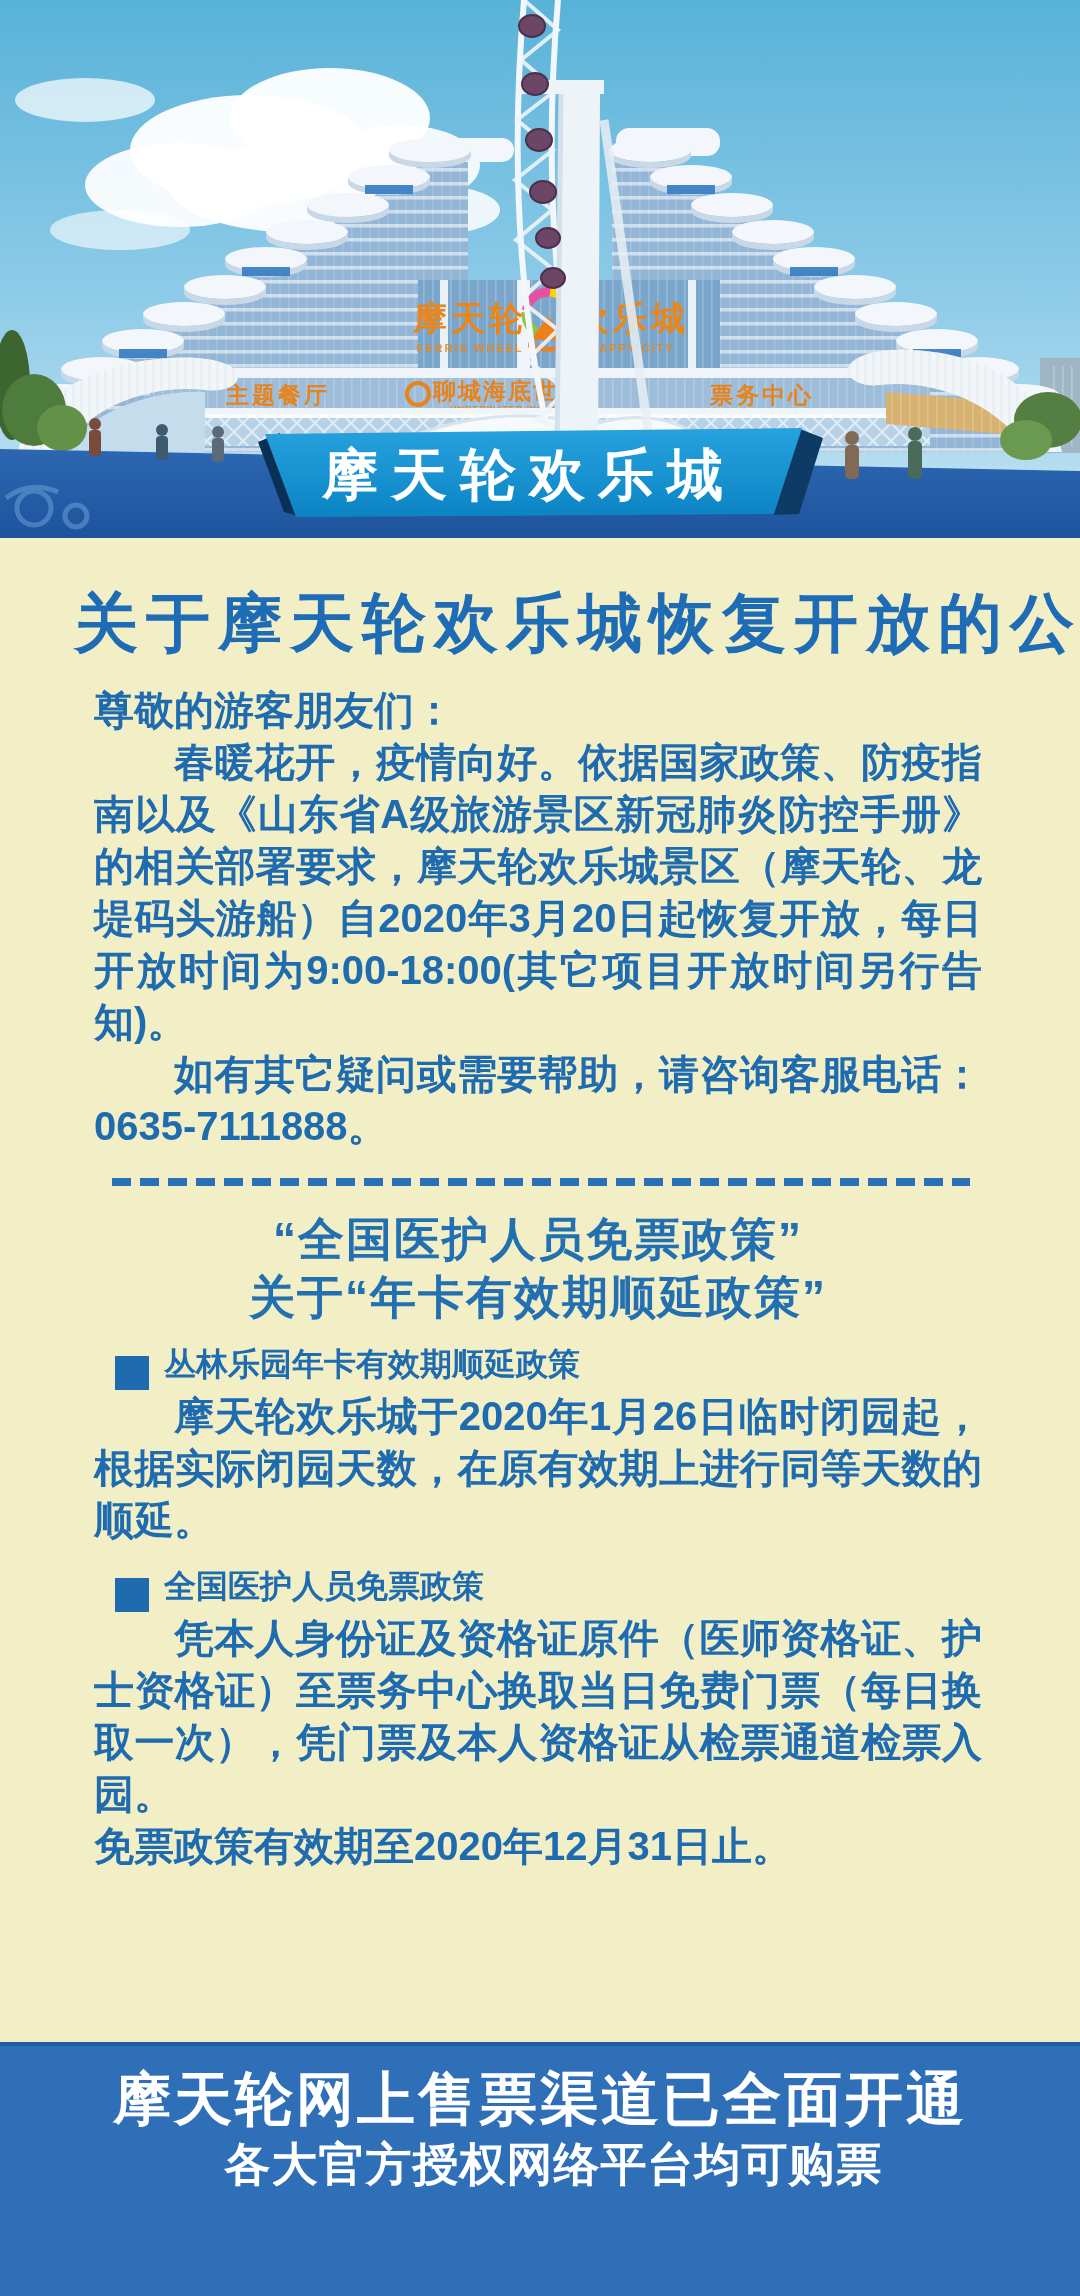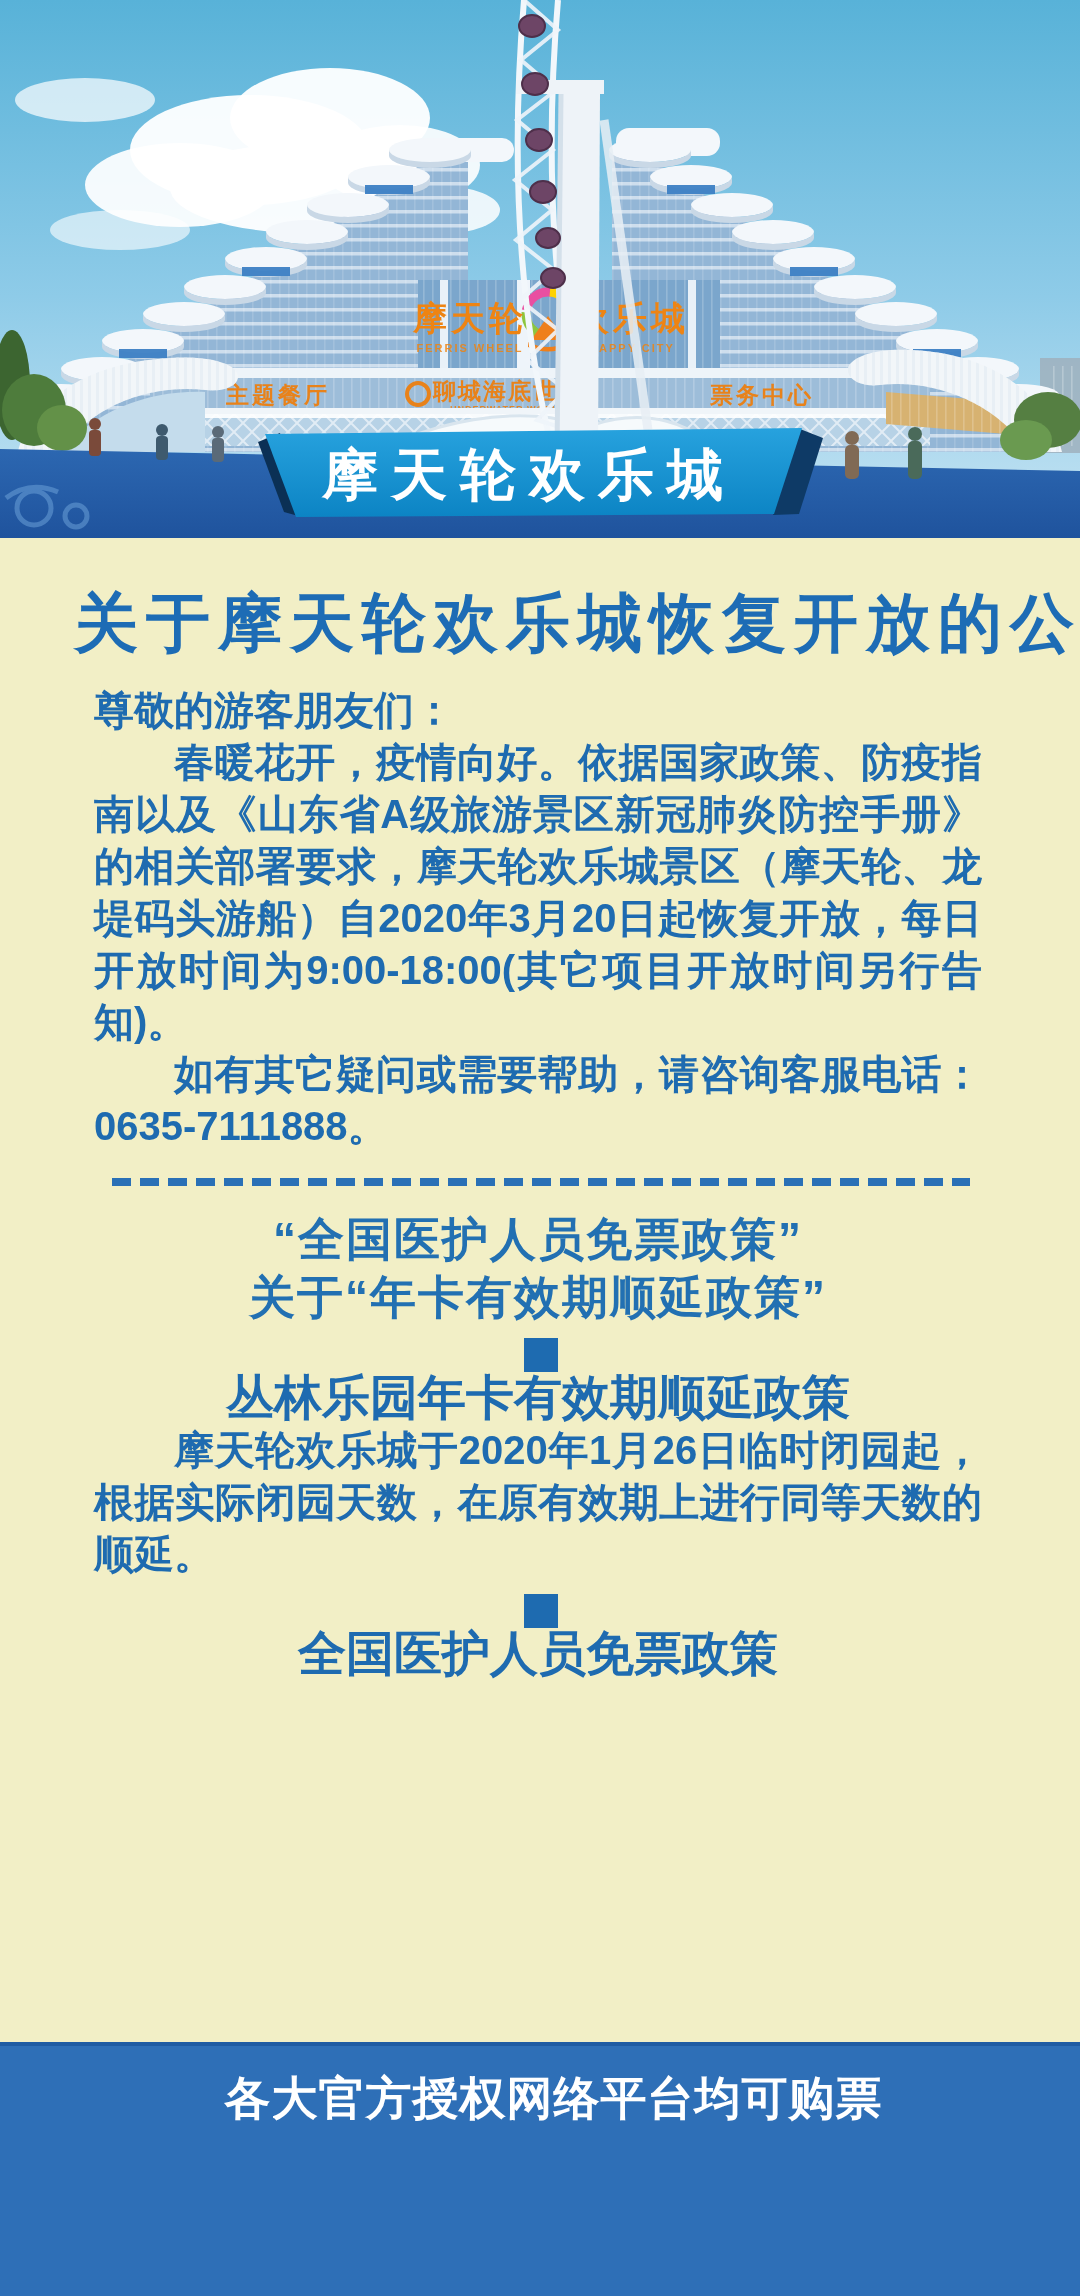--- a/index.html
+++ b/index.html
@@ -15,21 +15,21 @@
   .board{position:relative;width:1080px;height:1504px;background:#f2efc6;box-sizing:border-box;
          padding:50px 98px 0 94px;color:#1e6bb0;overflow:hidden;}
   .board .title{font-size:64px;letter-spacing:8px;text-align:center;color:#1d6cb5;
                 margin:0 -20px 26px -20px;white-space:nowrap;line-height:70px;}
   .bodytext{font-size:40px;line-height:52px;text-align:justify;}
   .bodytext p{margin:0;}
   .indent{text-indent:2em;}
   .dashrule{height:8px;width:858px;margin:26px 0 24px 18px;
             background:repeating-linear-gradient(90deg,#2a70b6 0 19px,transparent 19px 28px);}
   .subheading{font-size:46px;line-height:58px;text-align:center;letter-spacing:2px;color:#2270b2;margin:0;}
-  .bullet-row{display:flex;align-items:center;line-height:52px;font-size:48px;margin-top:12px;flex-direction:column;}
+  .bullet-row{display:flex;align-items:flex-end;line-height:52px;font-size:32px;margin-top:12px;}
   .bullet-row.second{margin-top:14px;}
   .bullet-sq{width:34px;height:34px;background:#1e6bb0;margin:0 15px 0 21px;flex:0 0 auto;}
 
   
   .footer{position:relative;width:1080px;height:254px;background:#2e6fb7;color:#ffffff;
           box-sizing:border-box;padding-top:24px;text-align:center;}
   .footer::before{content:"";position:absolute;left:0;top:0;width:100%;height:4px;background:#1f5ca3;}
   .footer .f1{font-size:58px;line-height:66px;letter-spacing:3px;margin:0;}
   .footer .f2{font-size:46px;line-height:52px;letter-spacing:1px;margin:16px 0 0 0;}
   .footer .f3{font-size:46px;line-height:52px;letter-spacing:1px;margin:6px 0 0 0;padding-left:27px;}
@@ -269,20 +269,25 @@
       <span>丛林乐园年卡有效期顺延政策</span>
     </div>
     <div class="bodytext">
       <p class="indent">摩天轮欢乐城于2020年1月26日临时闭园起，根据实际闭园天数，在原有效期上进行同等天数的顺延。</p>
     </div>
 
     <div class="bullet-row second">
       <span class="bullet-sq"></span>
       <span>全国医护人员免票政策</span>
     </div>
+    <div class="bodytext">
+      <p class="indent">凭本人身份证及资格证原件（医师资格证、护士资格证）至票务中心换取当日免费门票（每日换取一次），凭门票及本人资格证从检票通道检票入园。</p>
+      <p>免票政策有效期至2020年12月31日止。</p>
+    </div>
 
   </div>
 
   <div class="footer">
+    <p class="f1">摩天轮网上售票渠道已全面开通</p>
     <p class="f3">各大官方授权网络平台均可购票</p>
   </div>
 
 </div>
 
 </body></html>

